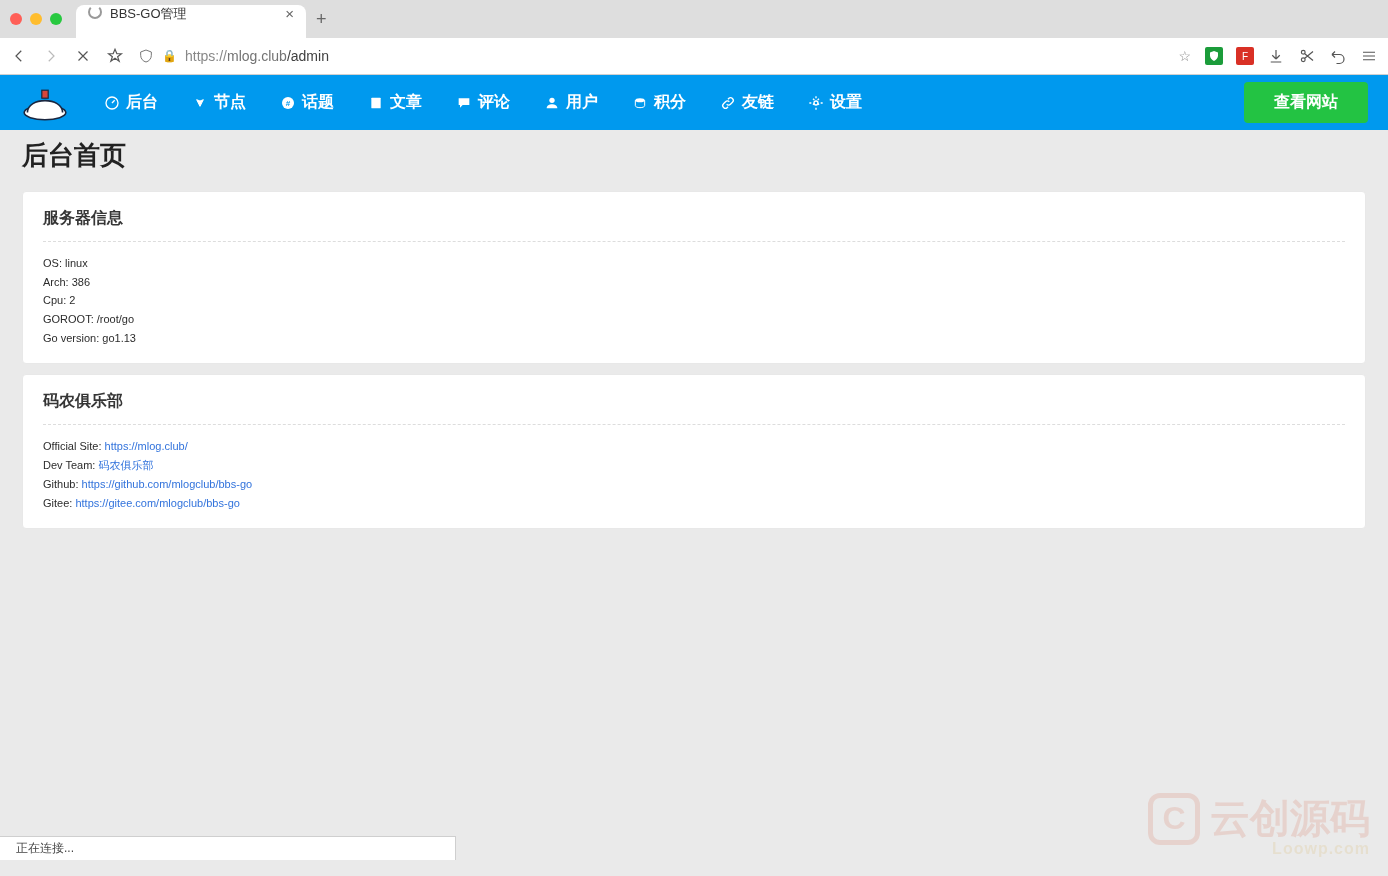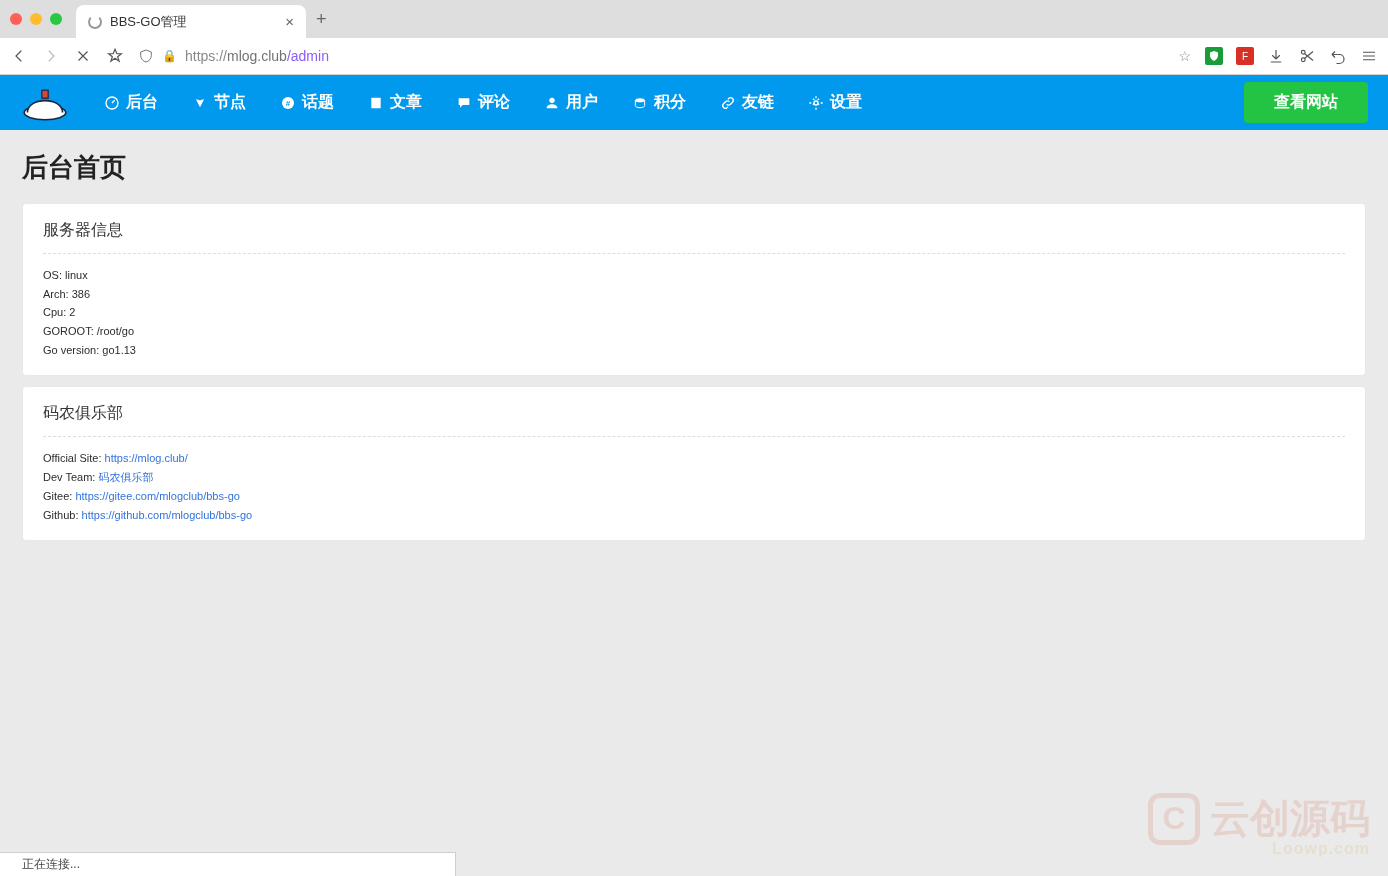--- a/index.html
+++ b/index.html
@@ -6,58 +6,58 @@
     body { font-family: -apple-system, BlinkMacSystemFont, "Segoe UI", Helvetica, Arial, sans-serif; background: #eaeaea; width: 1388px; height: 876px; overflow: hidden; position: relative; }
     
     
     .browser-chrome { background: #fff; border-bottom: 1px solid #d0d0d0; }
     .tab-bar { display: flex; align-items: center; height: 38px; background: #dedede; padding-left: 10px; }
     .traffic-lights { display: flex; gap: 8px; margin-right: 14px; align-items: center; }
     .tl { width: 12px; height: 12px; border-radius: 50%; }
     .tl.red { background: #ff5f57; }
     .tl.yellow { background: #ffbd2e; }
     .tl.green { background: #28c940; }
-    .tab { display: flex; align-items: center; background: #fff; height: 33px; padding: 0 12px; border-radius: 8px 8px 0 0; min-width: 230px; margin-top: 5px; gap: 8px; font-size: 13px; color: #333; }
+    .tab { display: flex; align-items: flex-start; background: #fff; height: 33px; padding: 0 12px; border-radius: 8px 8px 0 0; min-width: 230px; margin-top: 5px; gap: 8px; font-size: 13px; color: #333; }
     .tab .spinner { width: 14px; height: 14px; border: 2px solid #999; border-top-color: transparent; border-radius: 50%; }
     .tab .tab-close { margin-left: auto; color: #666; font-size: 15px; cursor: pointer; }
     .newtab { margin-left: 10px; color: #666; font-size: 18px; cursor: pointer; }
     
     .addr-bar { display: flex; align-items: center; height: 36px; padding: 0 10px; gap: 14px; background: #fff; }
     .nav-ico { width: 18px; height: 18px; display: flex; align-items: center; justify-content: center; color: #555; cursor: pointer; }
     .nav-ico svg { width: 18px; height: 18px; stroke: #555; fill: none; stroke-width: 1.6; }
     .url-box { flex: 1; display: flex; align-items: center; font-size: 14px; color: #888; gap: 8px; }
     .url-box .lock { color: #2a9f47; font-size: 12px; }
     .url-box .shield { width: 16px; height: 16px; }
     .url-dom { color: #737373; text-align: right; }
-    .url-path { color: #8b5cf6; }
+    .url-path { color: #404040; }
     .url-star { margin-left: auto; color: #888; }
     .ext-icons { display: flex; gap: 13px; align-items: center; }
     .ext-ico { width: 18px; height: 18px; display:flex; align-items:center; justify-content:center; }
     .sq-green { background:#1b9c3a; color:#fff; font-size:10px; border-radius:2px; width:18px; height:18px; display:flex; align-items:center; justify-content:center;}
     .sq-red { background:#d93025; color:#fff; font-size:10px; border-radius:2px; width:18px; height:18px; display:flex; align-items:center; justify-content:center;}
     
     
     .app-nav { background: #0099ee; height: 55px; display: flex; align-items: center; padding: 0 20px; gap: 34px; }
     .app-logo { width: 50px; height: 38px; display:flex; align-items:center; justify-content:center; }
     .app-logo svg { width: 48px; height: 36px; }
     .nav-item { color: #fff; font-size: 16px; font-weight: 600; display: flex; align-items: center; gap: 6px; cursor: pointer; }
     .nav-item svg { width: 16px; height: 16px; fill: #fff; }
     .nav-spacer { flex: 1; }
     .view-btn { background: #23c343; color: #fff; border: none; padding: 10px 30px; border-radius: 4px; font-size: 16px; font-weight: 600; cursor: pointer; }
     
     
-    .page { padding: 20px 22px; }
+    .page { padding: 8px 22px; }
     .page-title { font-size: 26px; font-weight: 600; color: #222; margin-bottom: 18px; }
     .card { background: #fff; border: 1px solid #e8e8e8; border-radius: 4px; padding: 16px 20px; margin-bottom: 10px; }
-    .card-title { font-size: 16px; font-weight: 400; color: #363636; padding-bottom: 12px; border-bottom: 1px dashed #ddd; margin-bottom: 12px; }
+    .card-title { font-size: 16px; font-weight: 700; color: #363636; padding-bottom: 12px; border-bottom: 1px dashed #ddd; margin-bottom: 12px; }
     .info-line { font-size: 11px; color: #2c2c2c; line-height: 1.7; }
     .info-line a { color: #3273dc; text-decoration: none; }
     
     
-    .status-bar { position: absolute; bottom: 0; left: 0; background: #fff; border: 1px solid #cfcfcf; border-left: none; border-bottom: none; padding: 3px 22px; font-size: 12px; color: #444; width: 456px; }
+    .status-bar { position: absolute; bottom: 16px; left: 0; background: #fff; border: 1px solid #cfcfcf; border-left: none; border-bottom: none; padding: 3px 16px; font-size: 12px; color: #444; width: 456px; }
     
     
     .watermark { position: absolute; right: 18px; bottom: 30px; opacity: 0.15; font-size: 40px; font-weight: 800; color: #d05030; display:flex; align-items:center; gap:10px; pointer-events:none; font-family: sans-serif;}
     .wm-logo { width:52px; height:52px; border:5px solid #d05030; border-radius:12px; display:flex; align-items:center; justify-content:center; font-size:32px;}
     .wm-sub { position:absolute; right: 18px; bottom: 18px; opacity:0.14; font-size:16px; font-weight:700; color:#d0a030; letter-spacing:1px; pointer-events:none;}
   </style>
 </head>
 <body>
 
 <div class="browser-chrome">
@@ -216,22 +216,22 @@
     <div class="info-line">Arch: 386</div>
     <div class="info-line">Cpu: 2</div>
     <div class="info-line">GOROOT: /root/go</div>
     <div class="info-line">Go version: go1.13</div>
   </div>
 
   <div class="card">
     <div class="card-title">码农俱乐部</div>
     <div class="info-line"><span>Official Site: </span><a href="#">https://mlog.club/</a></div>
     <div class="info-line"><span>Dev Team: </span><a href="#">码农俱乐部</a></div>
+    <div class="info-line"><span>Github: </span><a href="#">https://github.com/mlogclub/bbs-go</a></div>
     <div class="info-line"><span>Gitee: </span><a href="#">https://gitee.com/mlogclub/bbs-go</a></div>
-    <div class="info-line"><span>Github: </span><a href="#">https://github.com/mlogclub/bbs-go</a></div>
   </div>
 </div>
 
 <div class="status-bar">正在连接...</div>
 
 <div class="watermark">
   <div class="wm-logo">C</div>
   <span>云创源码</span>
 </div>
 <div class="wm-sub">Loowp.com</div>

